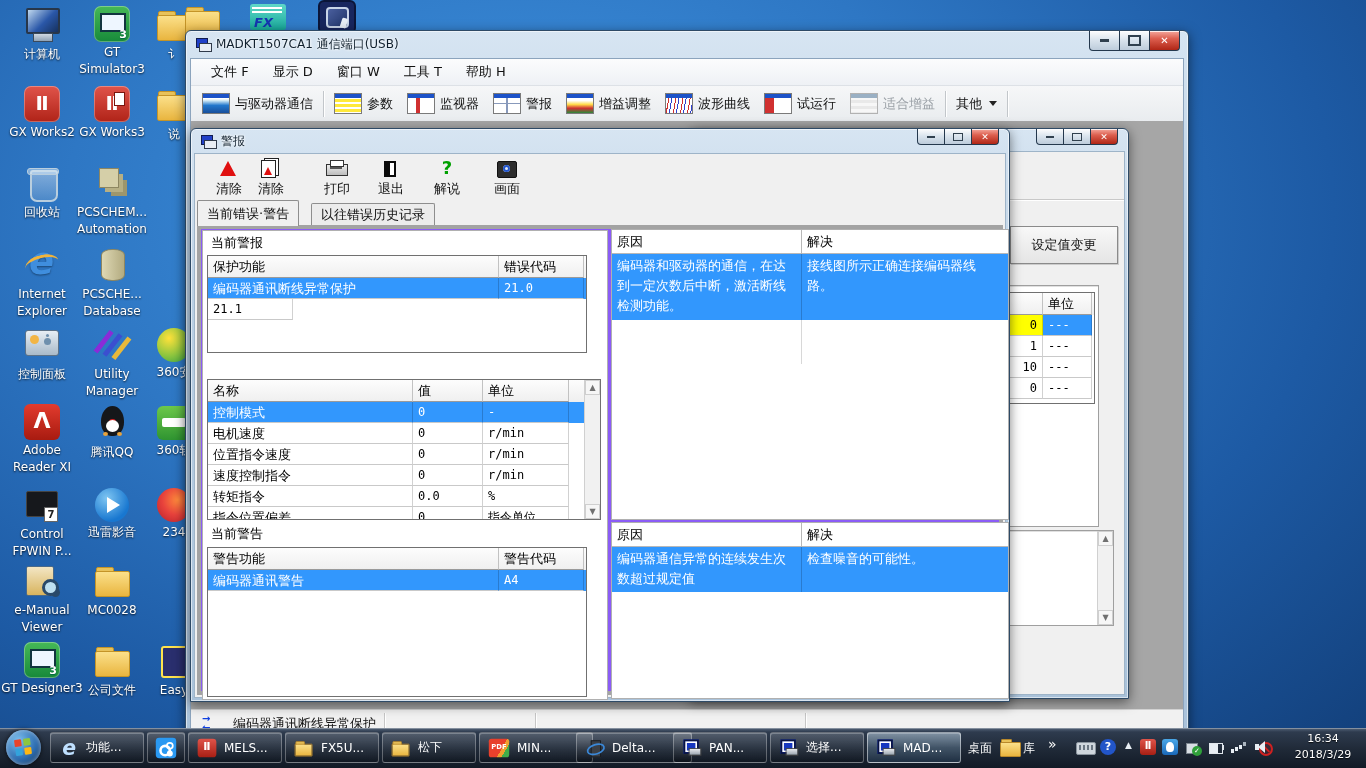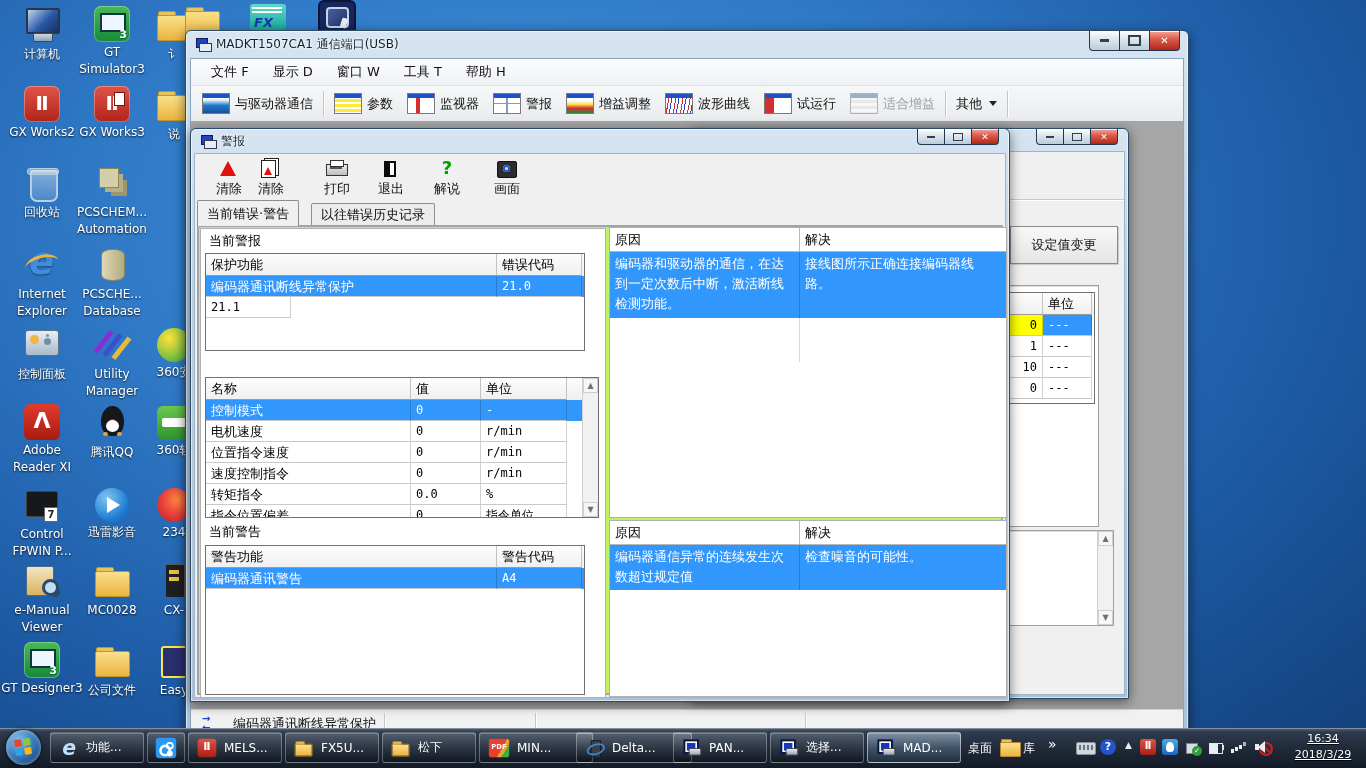--- a/index.html
+++ b/index.html
@@ -166,21 +166,21 @@
   .mini-gx{background:linear-gradient(#e0544a,#a81f14);border-radius:4px;width:22px!important;height:22px!important;}
   .mini-gx::before{content:"Ⅱ";position:absolute;left:0;right:0;top:1px;color:#fff;font-size:13px;font-weight:bold;text-align:center;}
   .mini-pdf{background:linear-gradient(120deg,#e8402c 60%,#f0a030 60% 75%,#3fae49 75%);border-radius:3px;width:24px!important;height:22px!important;}
   .mini-pdf::before{content:"PDF";position:absolute;left:0;right:0;top:5px;color:#fff;font-size:8px;font-weight:bold;text-align:center;}
   .mini-delta::before{content:"";position:absolute;left:6px;top:1px;width:10px;height:18px;background:#3a3f46;border:1px solid #15181c;}
   .mini-delta::after{content:"";position:absolute;left:1px;top:5px;width:18px;height:9px;border:2px solid #3a88d8;border-radius:50%;transform:rotate(-18deg);}
   .mini-servo::before{content:"";position:absolute;left:1px;top:0;width:14px;height:13px;background:#1536c0;border:2px solid #0a1440;box-shadow:inset 0 0 0 2px #fff;}
   .mini-servo::after{content:"";position:absolute;right:0;bottom:1px;width:13px;height:7px;background:linear-gradient(#e8ebef,#9aa4ae);border:1px solid #444;}
   .traytxt{position:absolute;top:12px;color:#fff;font-size:12px;white-space:nowrap;}
   .tray-ic{position:absolute;top:11px;width:18px;height:17px;}
-  .clock{position:absolute;right:6px;top:3px;width:74px;color:#fff;font-size:11px;text-align:center;line-height:16px;text-shadow:0 1px 1px rgba(0,0,0,.8);text-decoration:underline;}
+  .clock{position:absolute;right:6px;top:3px;width:74px;color:#fff;font-size:11px;text-align:center;line-height:16px;text-shadow:0 1px 1px rgba(0,0,0,.8);}
   .kbd{background:#cfd6dd;border:1px solid #8a949e;border-radius:2px;height:11px!important;top:14px;}
   .kbd::before{content:"";position:absolute;left:2px;top:2px;right:2px;height:5px;background:repeating-linear-gradient(90deg,#6a7682 0 2px,transparent 2px 4px);}
   .helpc{background:#2255c8;border-radius:50%;width:16px!important;height:16px!important;}
   .helpc::before{content:"?";position:absolute;left:0;right:0;top:0;color:#fff;font-size:11px;font-weight:bold;text-align:center;line-height:16px;}
   .hidarr::before{content:"▲";position:absolute;left:3px;top:1px;color:#e8eef4;font-size:9px;}
   .trayred{background:linear-gradient(#e0544a,#a81f14);border-radius:3px;width:16px!important;height:16px!important;}
   .trayred::before{content:"Ⅱ";position:absolute;left:0;right:0;top:1px;color:#fff;font-size:10px;font-weight:bold;text-align:center;}
   .trayblue{background:linear-gradient(#4aa8e8,#1a68b8);border-radius:3px;width:16px!important;height:16px!important;}
   .trayblue::before{content:"";position:absolute;left:4px;top:3px;width:8px;height:10px;background:#fff;border-radius:50% 50% 40% 40%;}
   .usb::before{content:"";position:absolute;left:2px;top:4px;width:10px;height:9px;background:#d8dee4;border:1px solid #7a848e;}
@@ -292,24 +292,20 @@
     <div class="lb">360安</div>
   </div>
   <div class="dk" style="left:132px;top:404px">
     <div class="ic i-360soft"></div>
     <div class="lb">360软</div>
   </div>
   <div class="dk" style="left:132px;top:486px">
     <div class="ic i-2345"></div>
     <div class="lb">234</div>
   </div>
-  <div class="dk" style="left:132px;top:562px">
-    <div class="ic i-cx"></div>
-    <div class="lb">CX-</div>
-  </div>
   <div class="dk" style="left:132px;top:642px">
     <div class="ic i-easy"></div>
     <div class="lb">Easy</div>
   </div>
 
   <div class="abs" style="left:182px;top:2px;width:26px;height:28px;z-index:1">
     <div class="ic i-folder abs" style="left:0;top:0;width:26px;height:28px"></div>
   </div>
   <div class="abs i-fxtool" style="left:250px;top:4px;width:36px;height:26px;z-index:1;position:absolute;border-radius:3px;"></div>
   <div class="abs i-touch" style="left:318px;top:0px;width:34px;height:30px;z-index:1;position:absolute;"></div>
@@ -489,21 +485,21 @@
       <div class="abtn" style="left:288px;top:4px">
         <div class="aic">
             <span class="ic-screen"></span>
           </div>
         <div>画面</div>
       </div>
 
       <div class="tab active" style="left:2px;top:46px;height:25px;line-height:25px">当前错误·警告</div>
       <div class="tab" style="left:116px;top:49px;height:22px;line-height:22px;background:#ececec">以往错误历史记录</div>
 
-      <div class="abs" style="left:2px;right:2px;top:71px;bottom:2px;background:#bef264;border:2px solid #a3a3a3">
+      <div class="abs" style="left:2px;right:2px;top:71px;bottom:2px;background:#8b5cf6;border:4px solid #a3a3a3">
 
         <div class="sunken" style="left:1px;top:1px;width:404px;height:468px;box-shadow:none;border-color:#b0b0b0">
           <div class="abs" style="left:8px;top:3px">当前警报</div>
 
           <div class="ltable" style="left:4px;top:24px;width:378px;height:96px">
             <div class="lhead">
               <div class="c" style="width:291px">保护功能</div>
               <div class="c" style="width:85px">错误代码</div>
             </div>
             <div class="lrow sel">

